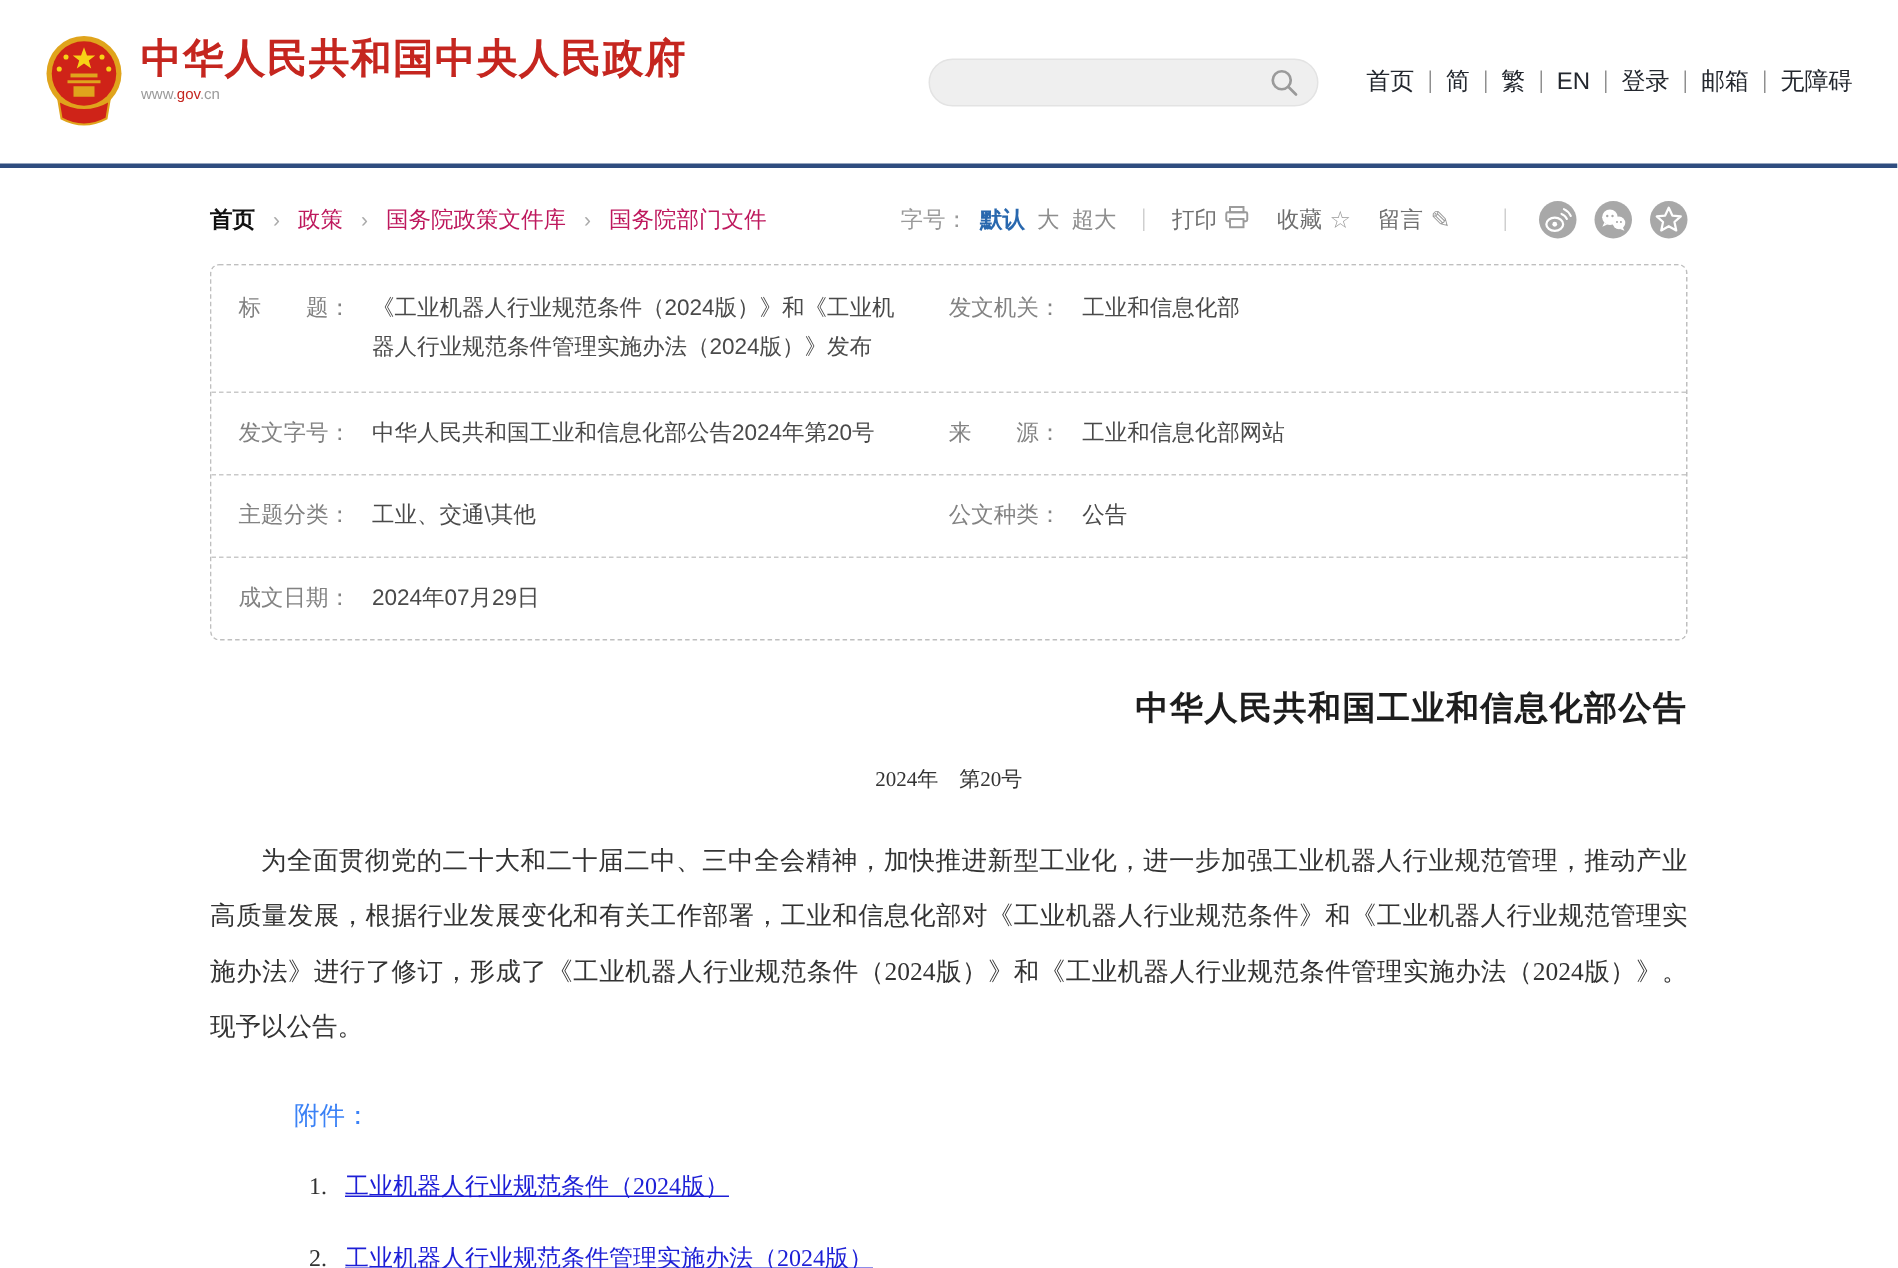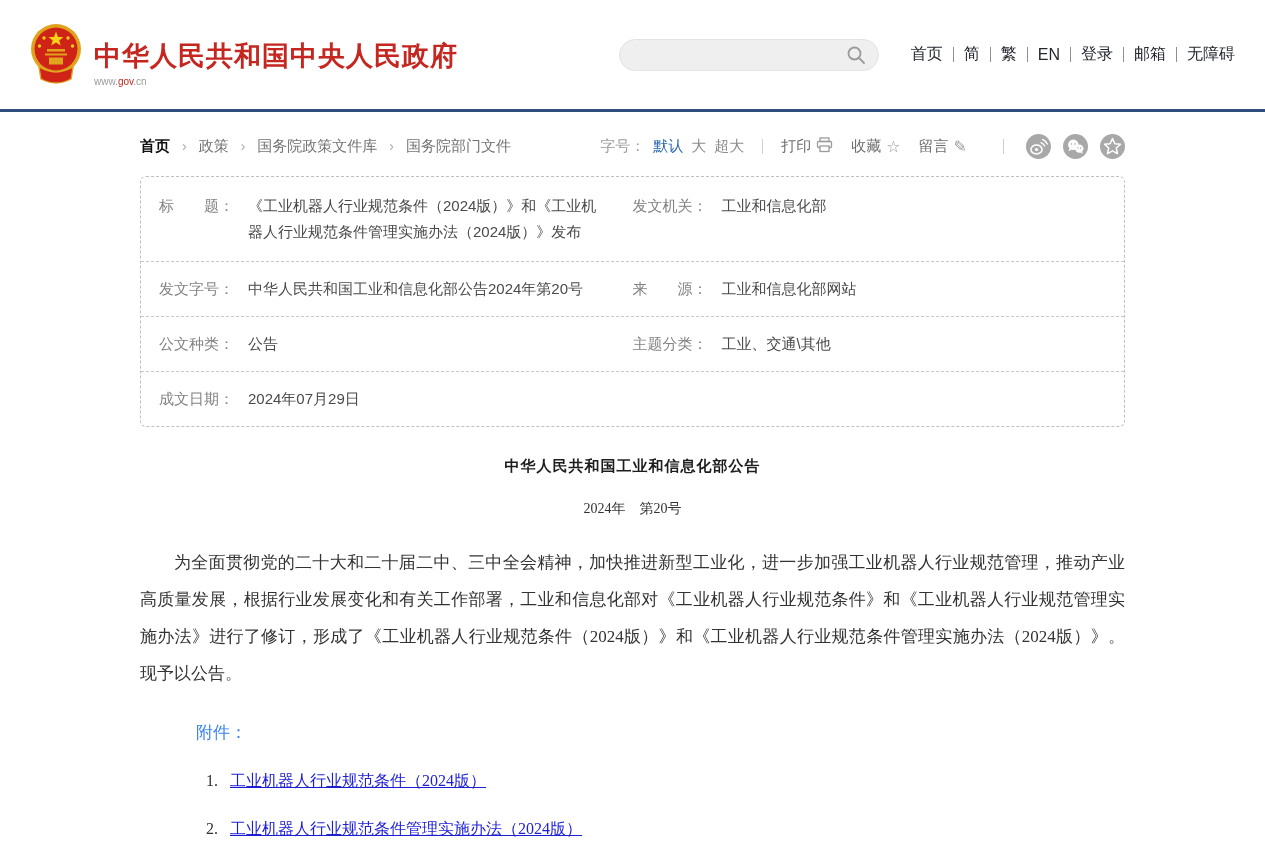--- a/index.html
+++ b/index.html
@@ -14,21 +14,21 @@
 
   
   .site-header {
     height: 112px;
     display: flex;
     align-items: center;
     padding: 0 20px 0 30px;
     border-bottom: 3px solid #2f4d7f;
     background: #fff;
   }
-  .brand { display:flex; align-items:flex-end; cursor:pointer; }
+  .brand { display:flex; align-items:flex-start; cursor:pointer; }
   .emblem { width:52px; height:64px; margin-right:12px; flex:0 0 auto; }
   .brand-text { display:flex; flex-direction:column; justify-content:center; }
   .site-title {
     font-size: 27px;
     font-weight: bold;
     color: #c5261f;
     letter-spacing: 1px;
     font-family: "Liberation Serif", "DejaVu Serif", serif;
     line-height: 1.2;
   }
@@ -66,29 +66,29 @@
 
   
   .container { width: 985px; margin: 0 auto; }
 
   
   .toolbar {
     display:flex; align-items:center;
     margin-top: 20px; height: 28px; font-size: 15px;
   }
   .breadcrumb { display:flex; align-items:center; }
-  .breadcrumb a { color:#737373; text-decoration:none; cursor:pointer; }
+  .breadcrumb a { color:#be185d; text-decoration:none; cursor:pointer; }
   .breadcrumb a.first { font-weight:bold; color:#111; }
   .crumb-sep { color:#aaa; margin:0 12px; font-size:14px; }
   .crumb-sep::before { content:"›"; }
 
   .page-tools { margin-left:auto; display:flex; align-items:center; color:#8d8d8d; }
   .fs-label { color:#9a9a9a; }
   .fs-opt { cursor:pointer; margin-left:8px; color:#8d8d8d; }
-  .fs-opt.active { color:#2968ae; font-weight:normal; }
+  .fs-opt.active { color:#2968ae; font-weight:bold; }
   .tool-sep { height:15px; border-left:1px solid #cfcfcf; margin:0 18px; }
   .tool-item { display:flex; gap:5px; color:#6f6f6f; cursor:pointer; margin-right:18px; white-space:nowrap; }
   .tool-item:last-child { margin-right:0; }
   .tool-glyph { color:#9b9b9b; font-size:16px; font-family:"DejaVu Sans", sans-serif; }
   .share-icons { display:flex; align-items:center; gap:12px; margin-left:4px; }
   .share-circle { width:25px; height:25px; border-radius:50%; background:#a8a8a8; display:flex; align-items:center; justify-content:center; cursor:pointer; }
 
   
   .meta-table {
     margin-top: 16px;
@@ -101,21 +101,21 @@
   .meta-cell { display:flex; align-items:flex-start; }
   .meta-cell.left { flex:0 0 50%; padding-right:35px; }
   .meta-cell.right { flex:1; }
   .meta-label { color:#828282; white-space:nowrap; margin-right:14px; line-height:26px; }
   .meta-value { color:#4a4a4a; line-height:26px; }
   .meta-row.tall { padding-top:16px; padding-bottom:16px; }
 
   
   .article { font-family:"Liberation Serif","DejaVu Serif",serif; }
   .article-title {
-    text-align:center; font-size:15px; font-weight:bold;
+    text-align:right; font-size:22px; font-weight:bold;
     color:#1d1d1d; margin-top:30px; letter-spacing:1px;
   }
   .article-subtitle { text-align:center; font-size:14px; color:#333; margin-top:24px; }
   .article-body { margin-top:26px; }
   .article-body p {
     font-size:17px; line-height:37px; color:#333;
     text-indent:2em; text-align:justify;
   }
   .attachments-label { font-size:17px; color:#3b82f6; margin:26px 0 0 56px; line-height:30px; }
   .attachment-list { margin-top:20px; }
@@ -259,27 +259,27 @@
       <div class="meta-cell left">
         <span class="meta-label">发文字号：</span>
         <span class="meta-value">中华人民共和国工业和信息化部公告2024年第20号</span>
       </div>
       <div class="meta-cell right">
         <span class="meta-label">来　　源：</span>
         <span class="meta-value">工业和信息化部网站</span>
       </div>
     </div>
     <div class="meta-row">
+      <div class="meta-cell left">
+        <span class="meta-label">主题分类：</span>
+        <span class="meta-value">工业、交通\其他</span>
+      </div>
       <div class="meta-cell right">
         <span class="meta-label">公文种类：</span>
         <span class="meta-value">公告</span>
-      </div>
-      <div class="meta-cell left">
-        <span class="meta-label">主题分类：</span>
-        <span class="meta-value">工业、交通\其他</span>
       </div>
     </div>
     <div class="meta-row">
       <div class="meta-cell left">
         <span class="meta-label">成文日期：</span>
         <span class="meta-value">2024年07月29日</span>
       </div>
     </div>
   </div>
 

